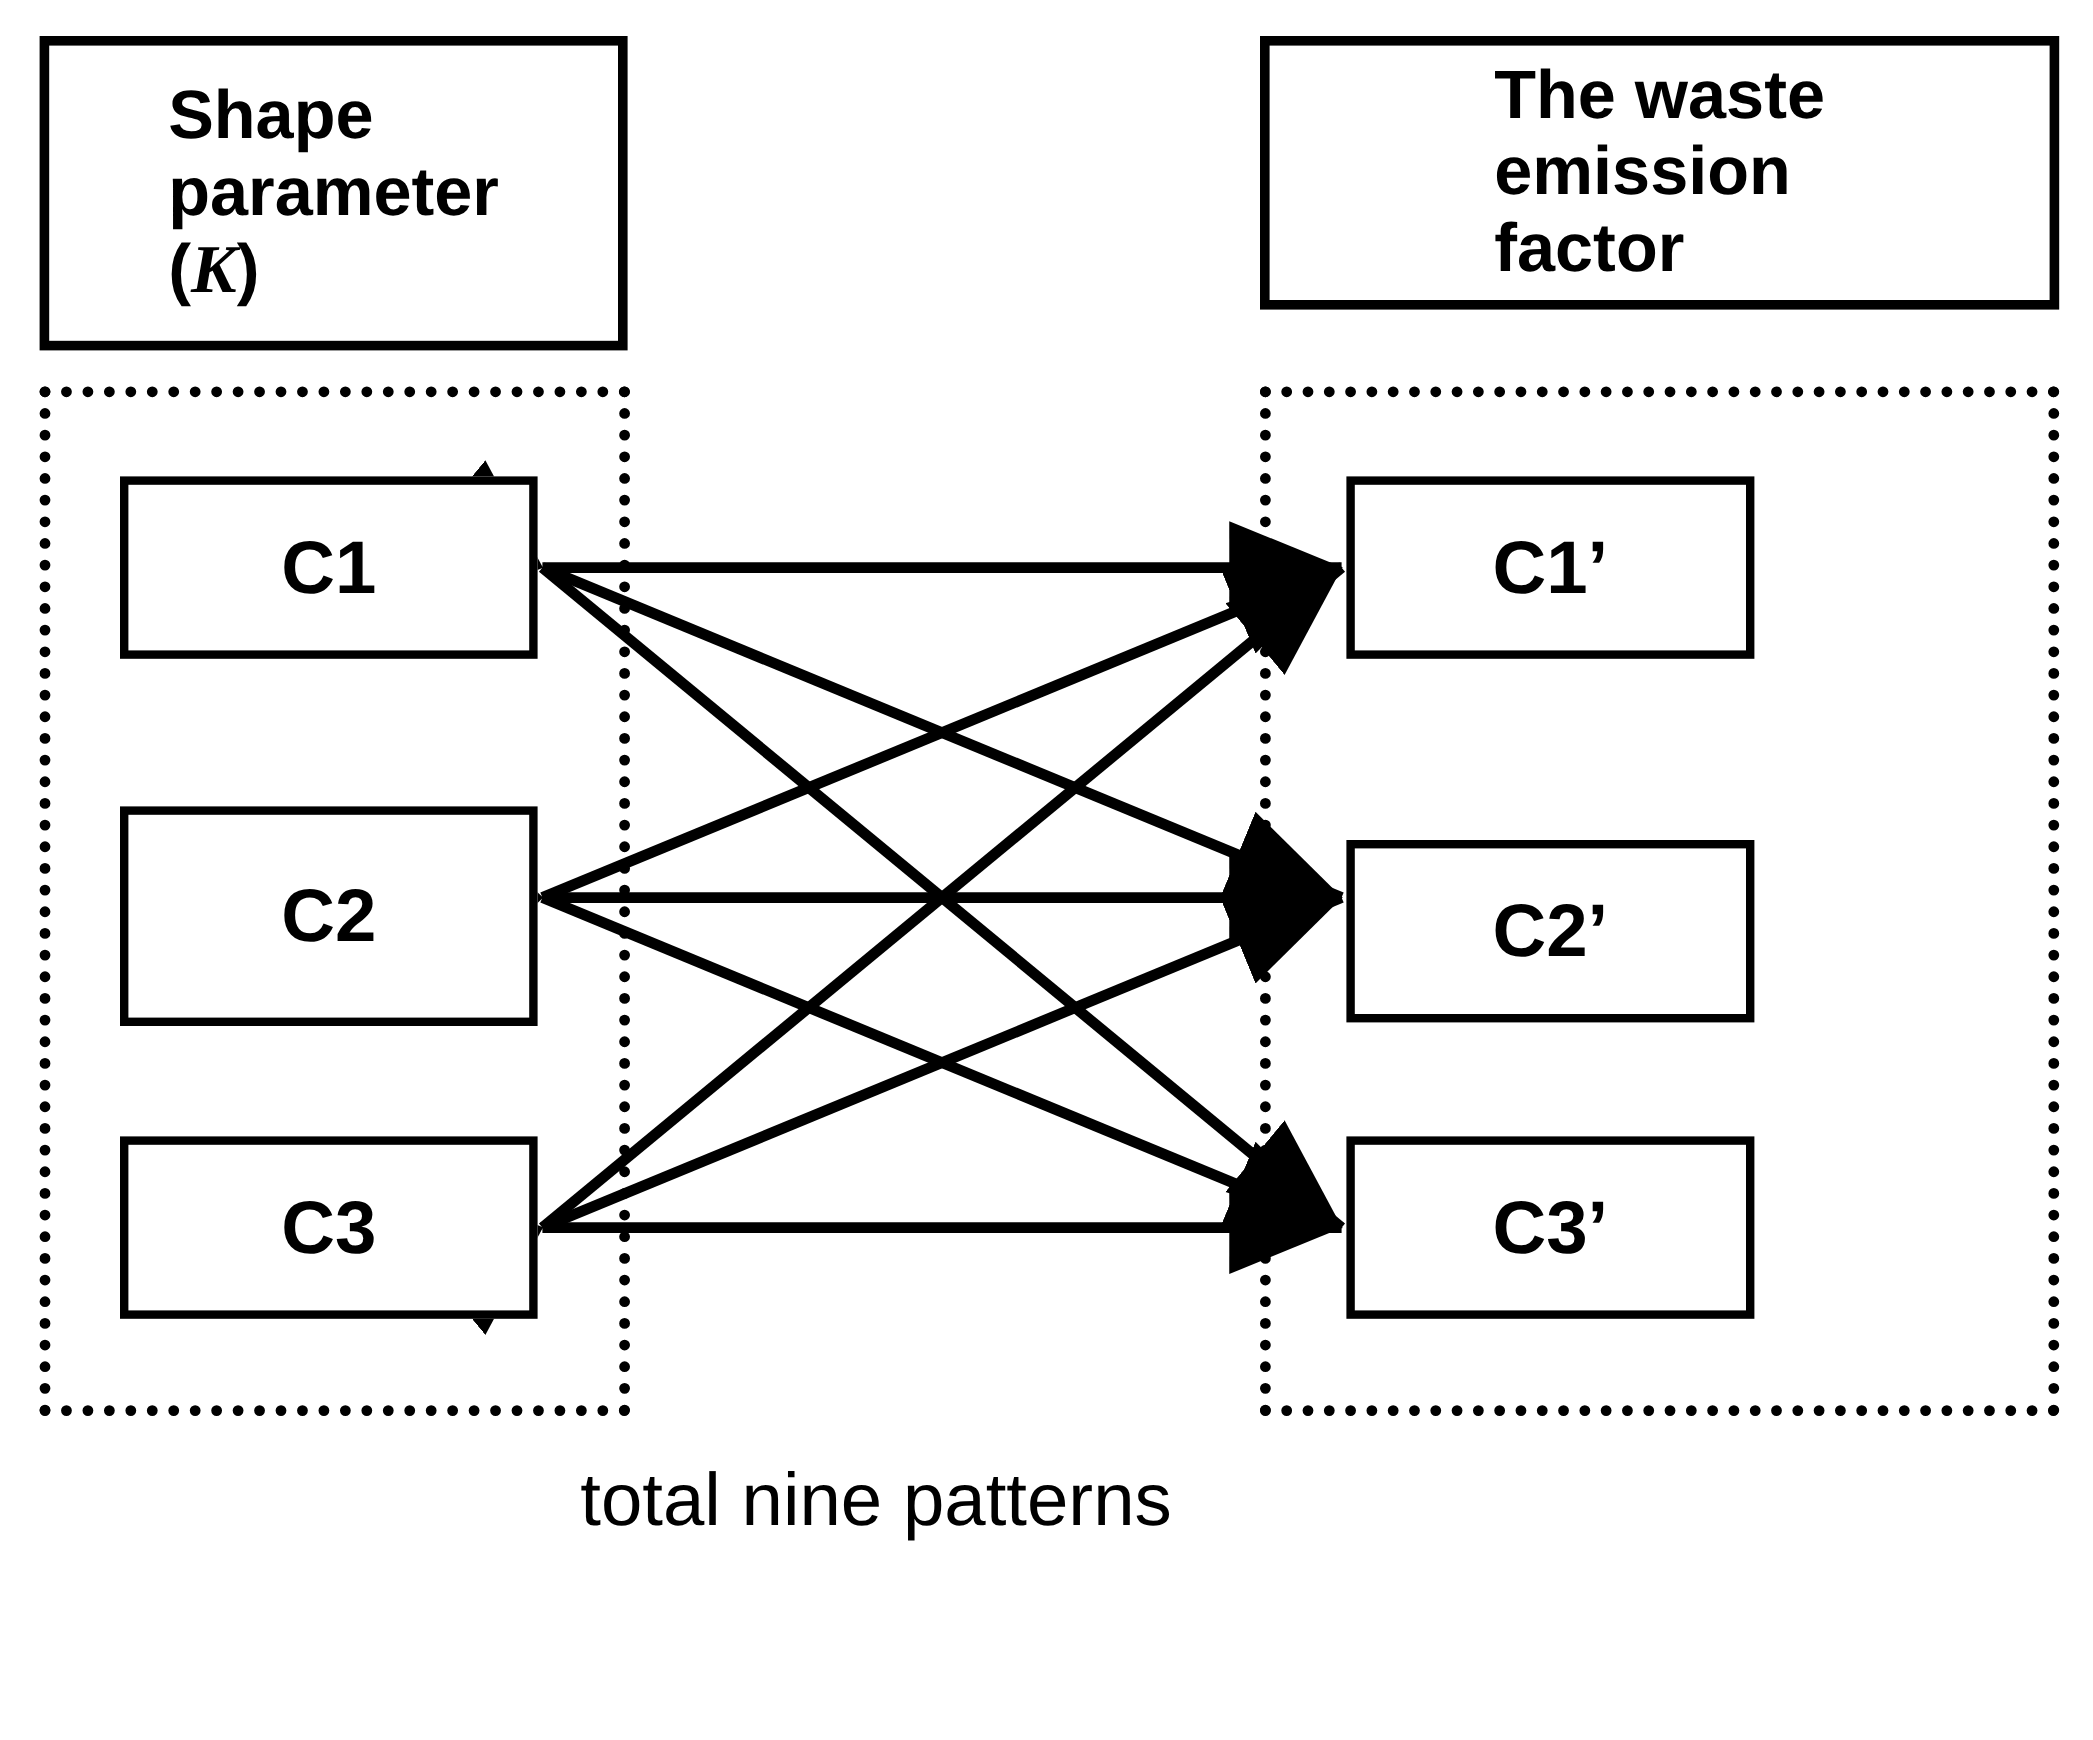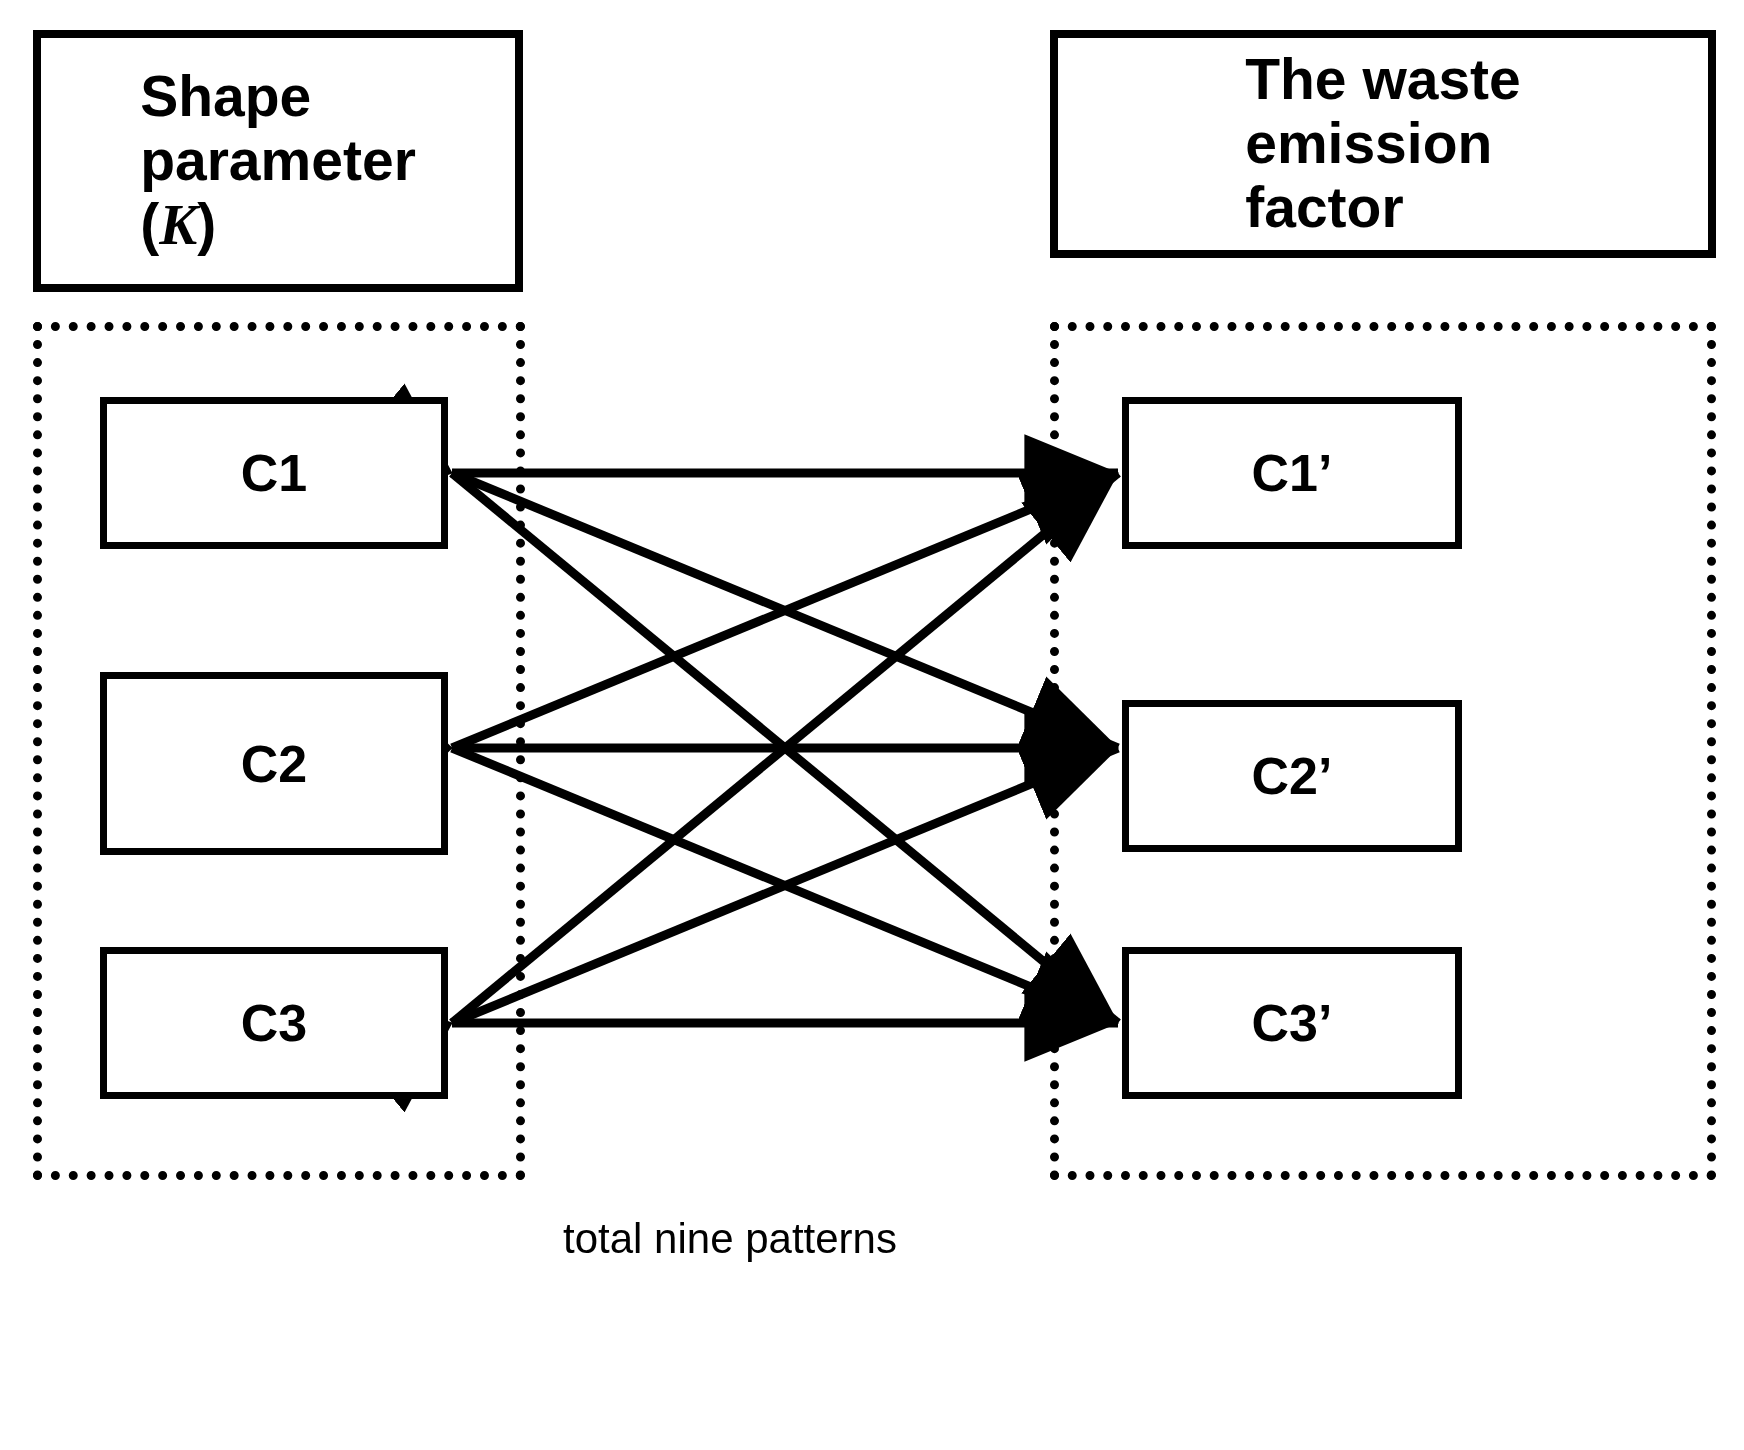--- a/index.html
+++ b/index.html
@@ -75,21 +75,21 @@
   
   .node-box {
     position: absolute;
     box-sizing: border-box;
     border: 7px solid #000000;
     background: #ffffff;
     display: flex;
     align-items: center;
     justify-content: center;
     font-weight: bold;
-    font-size: 52px;
+    font-size: 62px;
     color: #000000;
     z-index: 5;
   }
   .node-left  { left: 100px;  width: 348px; }
   .node-right { left: 1122px; width: 340px; }
   #node-c1  { top: 397px;  height: 152px; }
   #node-c2  { top: 672px;  height: 183px; }
   #node-c3  { top: 947px;  height: 152px; }
   #node-c1p { top: 397px;  height: 152px; }
   #node-c2p { top: 700px;  height: 152px; }
@@ -106,21 +106,21 @@
     pointer-events: none;
   }
 
   
   #caption {
     position: absolute;
     left: 0;
     top: 1215px;
     width: 1460px;
     text-align: center;
-    font-size: 42px;
+    font-size: 62px;
     font-weight: normal;
     color: #000000;
     z-index: 6;
     white-space: nowrap;
   }
 </style>
 </head>
 <body>
 
 <div id="canvas">

